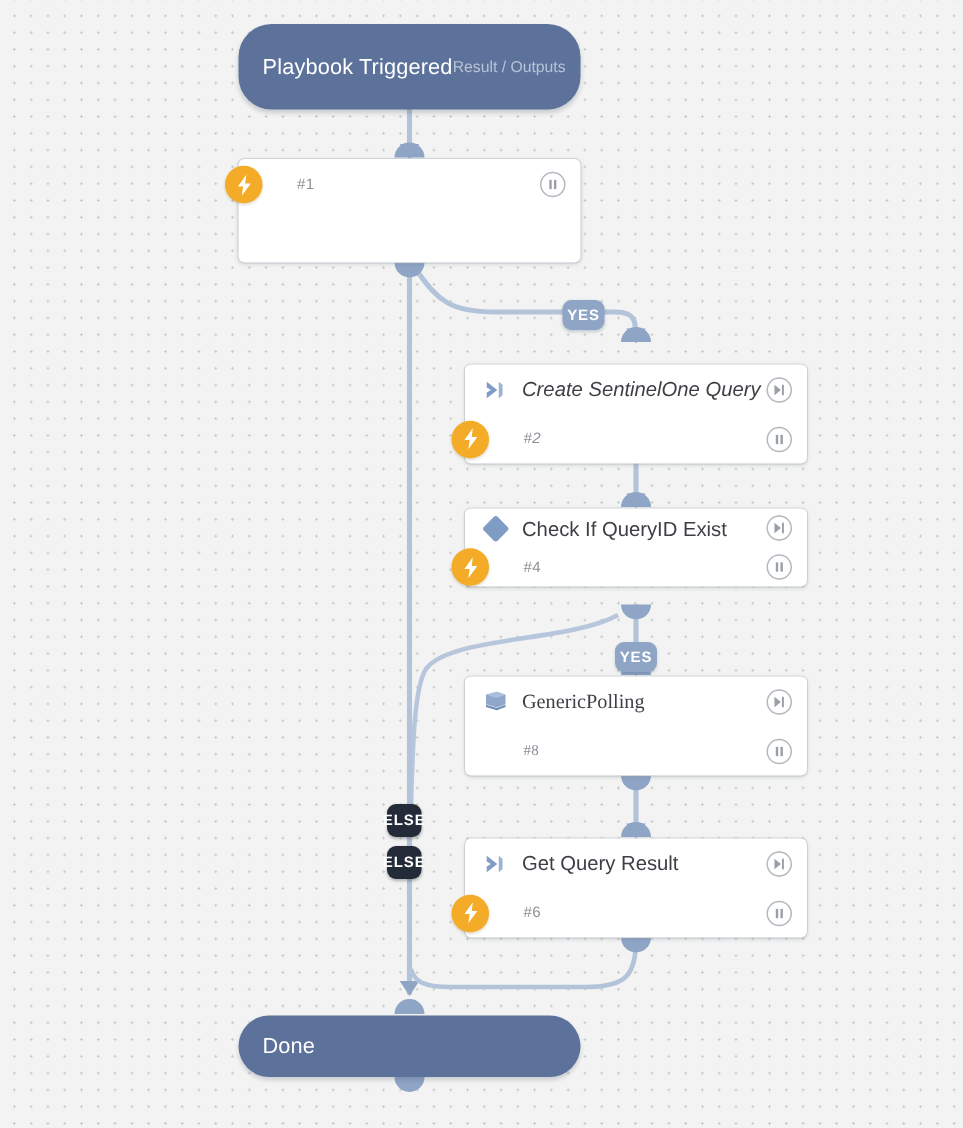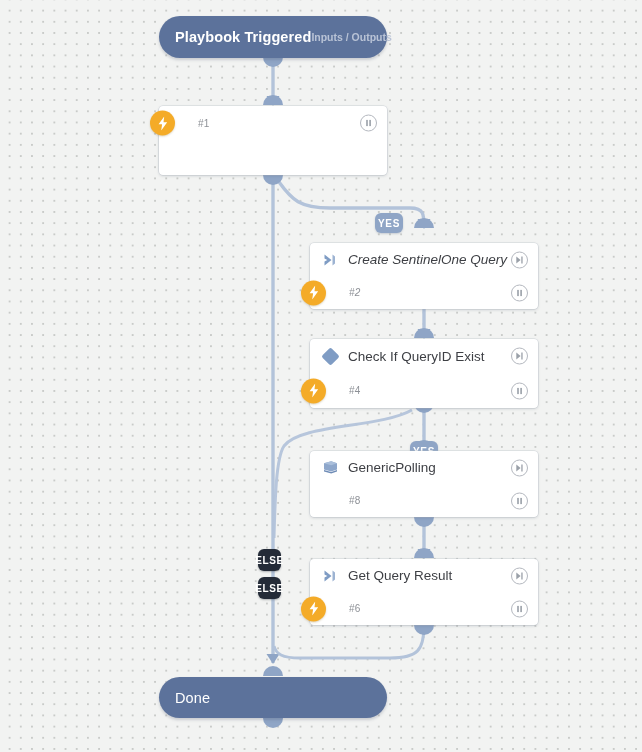--- a/index.html
+++ b/index.html
@@ -135,21 +135,20 @@
     position: absolute;
     display: flex;
     align-items: center;
     justify-content: center;
     border-radius: 6px;
     font-size: 10px;
     font-weight: bold;
     letter-spacing: 0.6px;
     color: #ffffff;
     box-sizing: border-box;
-    margin-top: 13px;
   }
   .badge-yes {
     background: #8fa5c6;
     width: 28px; height: 20px;
     box-shadow: 0 1px 2px rgba(70,90,120,0.25);
   }
   .badge-else {
     background: #242b38;
     width: 23px; height: 22px;
     box-shadow: 0 1px 2px rgba(20,25,35,0.30);
@@ -209,23 +208,23 @@
     <g transform="translate(424,558) rotate(180)">
         <use href="#dome" x="0" y="0"></use>
       </g>
     <use href="#dome" x="424" y="625"></use>
     <g transform="translate(273,676) rotate(180)">
         <use href="#dome" x="0" y="0"></use>
       </g>
     <use href="#dome" x="273" y="718"></use>
   </svg>
 
-  <div class="pill" style="left:159px; top:16px; width:228px; height:42px; padding:0 16px;font-weight:bold;">
+  <div class="pill" style="left:159px; top:16px; width:228px; height:57px; padding:0 16px;">
     <span class="pill-title">Playbook Triggered</span>
-    <span class="pill-sub">Inputs / Outputs</span>
+    <span class="pill-sub">Result / Outputs</span>
   </div>
 
   <div class="card" style="left:159px; top:106px; width:228px; height:69px;">
     <div class="card-row">
       <span class="bolt-badge">
         <svg width="12" height="14" viewBox="0 0 12 14" aria-hidden="true">
           <path d="M7.2 0 L1.6 7.8 L5.1 7.8 L4.2 14 L10.2 5.8 L6.5 5.8 Z" fill="#ffffff"></path>
         </svg>
       </span>
       <span class="card-num">#1</span>
@@ -265,21 +264,21 @@
       <span class="card-num">#2</span>
       <span class="ctrl">
         <svg width="9" height="9" viewBox="0 0 9 9" aria-hidden="true">
           <rect x="2.2" y="1.4" width="1.6" height="6.2" fill="#9aa0a8"></rect>
           <rect x="5.3" y="1.4" width="1.6" height="6.2" fill="#9aa0a8"></rect>
         </svg>
       </span>
     </div>
   </div>
 
-  <div class="card" style="left:310px; top:339px; width:228px; height:69px;">
+  <div class="card" style="left:310px; top:339px; width:228px; height:52px;">
     <div class="card-row">
       <span class="type-icon">
         <span class="diamond"></span>
       </span>
       <span class="card-title">Check If QueryID Exist</span>
       <span class="ctrl">
         <svg width="9" height="9" viewBox="0 0 9 9" aria-hidden="true">
           <path d="M1.3 1 L5.6 4.5 L1.3 8 Z" fill="#9aa0a8"></path>
           <rect x="6.3" y="1" width="1.3" height="7" fill="#9aa0a8"></rect>
         </svg>
@@ -296,21 +295,21 @@
         <svg width="9" height="9" viewBox="0 0 9 9" aria-hidden="true">
           <rect x="2.2" y="1.4" width="1.6" height="6.2" fill="#9aa0a8"></rect>
           <rect x="5.3" y="1.4" width="1.6" height="6.2" fill="#9aa0a8"></rect>
         </svg>
       </span>
     </div>
   </div>
 
   <div class="badge badge-yes" style="left:410px; top:428px;">YES</div>
 
-  <div class="card" style="left:310px; top:451px; width:228px; height:66px;">
+  <div class="card" style="left:310px; top:451px; width:228px; height:66px;font-family:Liberation Serif, serif;">
     <div class="card-row">
       <span class="type-icon">
         <svg width="17" height="16" viewBox="0 0 17 16" aria-hidden="true">
           <path d="M2 3.2 L9.2 1.2 L15 3.2 L15 9.5 L9.2 11.6 L2 9.5 Z" fill="#8ea7cb"></path>
           <path d="M2 9.9 L9.2 12 L15 9.9 L15 11.4 L9.2 13.5 L2 11.4 Z" fill="#6f8cb6"></path>
           <path d="M9.2 1.2 L15 3.2 L9.2 5.3 L2 3.2 Z" fill="#aabfdb"></path>
         </svg>
       </span>
       <span class="card-title">GenericPolling</span>
       <span class="ctrl">

